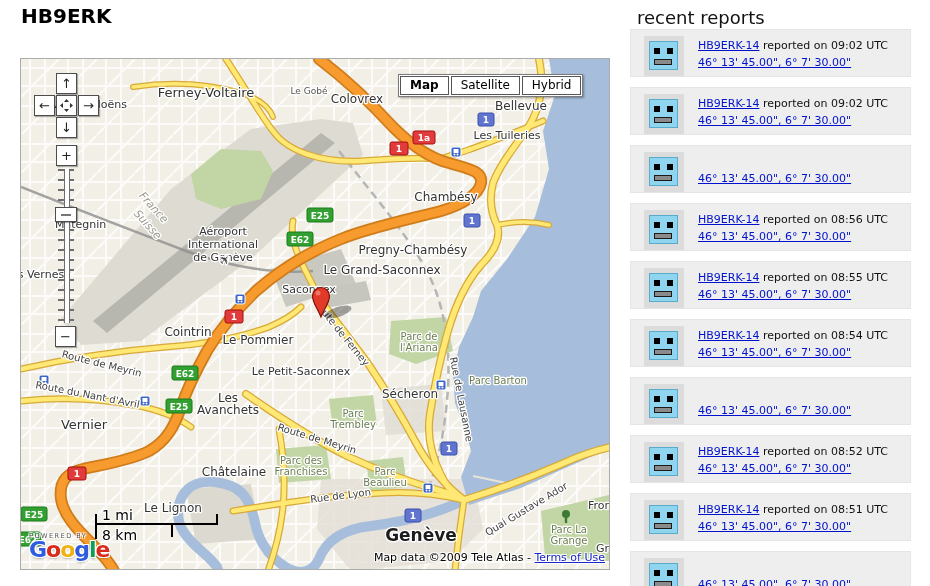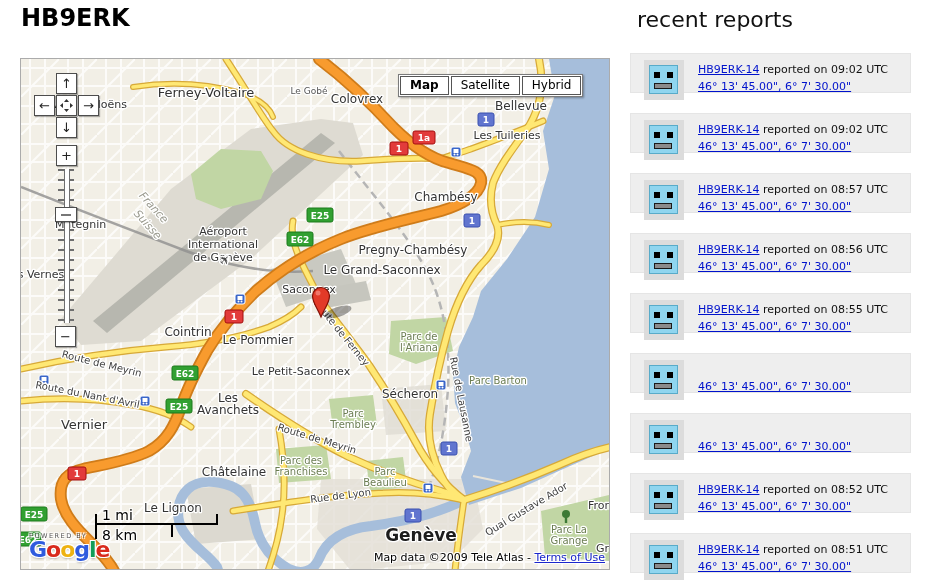--- a/index.html
+++ b/index.html
@@ -1,18 +1,18 @@
 <!DOCTYPE html>
 <html><head>
 <meta charset="utf-8">
 <style>
   * { margin:0; padding:0; box-sizing:border-box; }
   html,body { width:930px; height:586px; background:#fff; overflow:hidden;
               font-family:"DejaVu Sans", sans-serif; }
-  #page-title { position:absolute; left:21px; top:4px; font-size:24px; font-weight:bold; color:#000; }
+  #page-title { position:absolute; left:21px; top:4px; font-size:20px; font-weight:bold; color:#000; }
 
   
   #map-widget { position:absolute; left:20px; top:58px; width:590px; height:512px;
                 border:1px solid #ababab; background:#f2efe6; overflow:hidden; }
   #map-svg { position:absolute; left:0; top:0; }
   #map-svg text { font-family:"DejaVu Sans", sans-serif; paint-order:stroke; stroke:#fff; stroke-width:2.6px; stroke-linejoin:round; }
   #map-svg text.town    { fill:#333; }
   #map-svg text.small   { fill:#555; }
   #map-svg text.city    { fill:#1d1d1d; font-weight:bold; }
   #map-svg text.park    { fill:#6b7d52; }
@@ -56,22 +56,22 @@
   .sb-tick-k{ left:76px; top:16px; width:2px; height:14px; background:#000; }
   #sb-mi { left:7px; top:0; }  #sb-km { left:7px; top:20px; }
 
   
   #attribution { position:absolute; right:4px; bottom:5px; font-size:11px; color:#000;
                  text-shadow:-1px -1px 0 #fff,1px -1px 0 #fff,-1px 1px 0 #fff,1px 1px 0 #fff; }
   #attribution a { color:#1a26cc; }
 
   
   #reports { position:absolute; left:630px; top:0; width:281px; }
-  #reports h2 { font-size:22px; font-weight:normal; color:#111; margin:7px 0 21px 7px; }
-  .report-item { position:relative; height:40px; margin-bottom:20px; background:#eee; border:1px solid #e5e5e5; }
+  #reports h2 { font-size:18px; font-weight:normal; color:#111; margin:7px 0 1px 7px; }
+  .report-item { position:relative; height:48px; margin-bottom:10px; background:#eee; border:1px solid #e5e5e5; }
   .tile { position:absolute; left:13px; top:6px; width:40px; height:40px; background:#dcdcdc; }
   .face { position:absolute; left:5px; top:5px; width:29px; height:29px; background:#8fd5ef; border:1px solid #58abc9; }
   .eye  { position:absolute; top:6px; width:6px; height:6px; background:#000; }
   .eye.l{ left:4px; } .eye.r{ right:4px; }
   .mouth{ position:absolute; left:4px; bottom:4px; width:18px; height:6px; background:#8b8b8b; border:1px solid #1a1a1a; }
   .rline { position:absolute; left:67px; font-size:11px; color:#111; white-space:nowrap; }
   .rline.one { top:9px; } .rline.two { top:26px; }
   .report-item a { color:#0012cc; }
 </style>
 </head>
@@ -391,21 +391,20 @@
         <div class="rline two"><a href="#">46° 13' 45.00", 6° 7' 30.00"</a></div>
       </div>
       <div class="report-item">
         <div class="tile">
           <div class="face">
             <div class="eye l"></div>
             <div class="eye r"></div>
             <div class="mouth"></div>
           </div>
         </div>
-        <div class="rline one"><a href="#">HB9ERK-14</a><span> reported on 08:57 UTC</span></div>
         <div class="rline two"><a href="#">46° 13' 45.00", 6° 7' 30.00"</a></div>
       </div>
       <div class="report-item">
         <div class="tile">
           <div class="face">
             <div class="eye l"></div>
             <div class="eye r"></div>
             <div class="mouth"></div>
           </div>
         </div>
@@ -424,20 +423,21 @@
         <div class="rline two"><a href="#">46° 13' 45.00", 6° 7' 30.00"</a></div>
       </div>
       <div class="report-item">
         <div class="tile">
           <div class="face">
             <div class="eye l"></div>
             <div class="eye r"></div>
             <div class="mouth"></div>
           </div>
         </div>
+        <div class="rline one"><a href="#">HB9ERK-14</a><span> reported on 08:54 UTC</span></div>
         <div class="rline two"><a href="#">46° 13' 45.00", 6° 7' 30.00"</a></div>
       </div>
       <div class="report-item">
         <div class="tile">
           <div class="face">
             <div class="eye l"></div>
             <div class="eye r"></div>
             <div class="mouth"></div>
           </div>
         </div>

